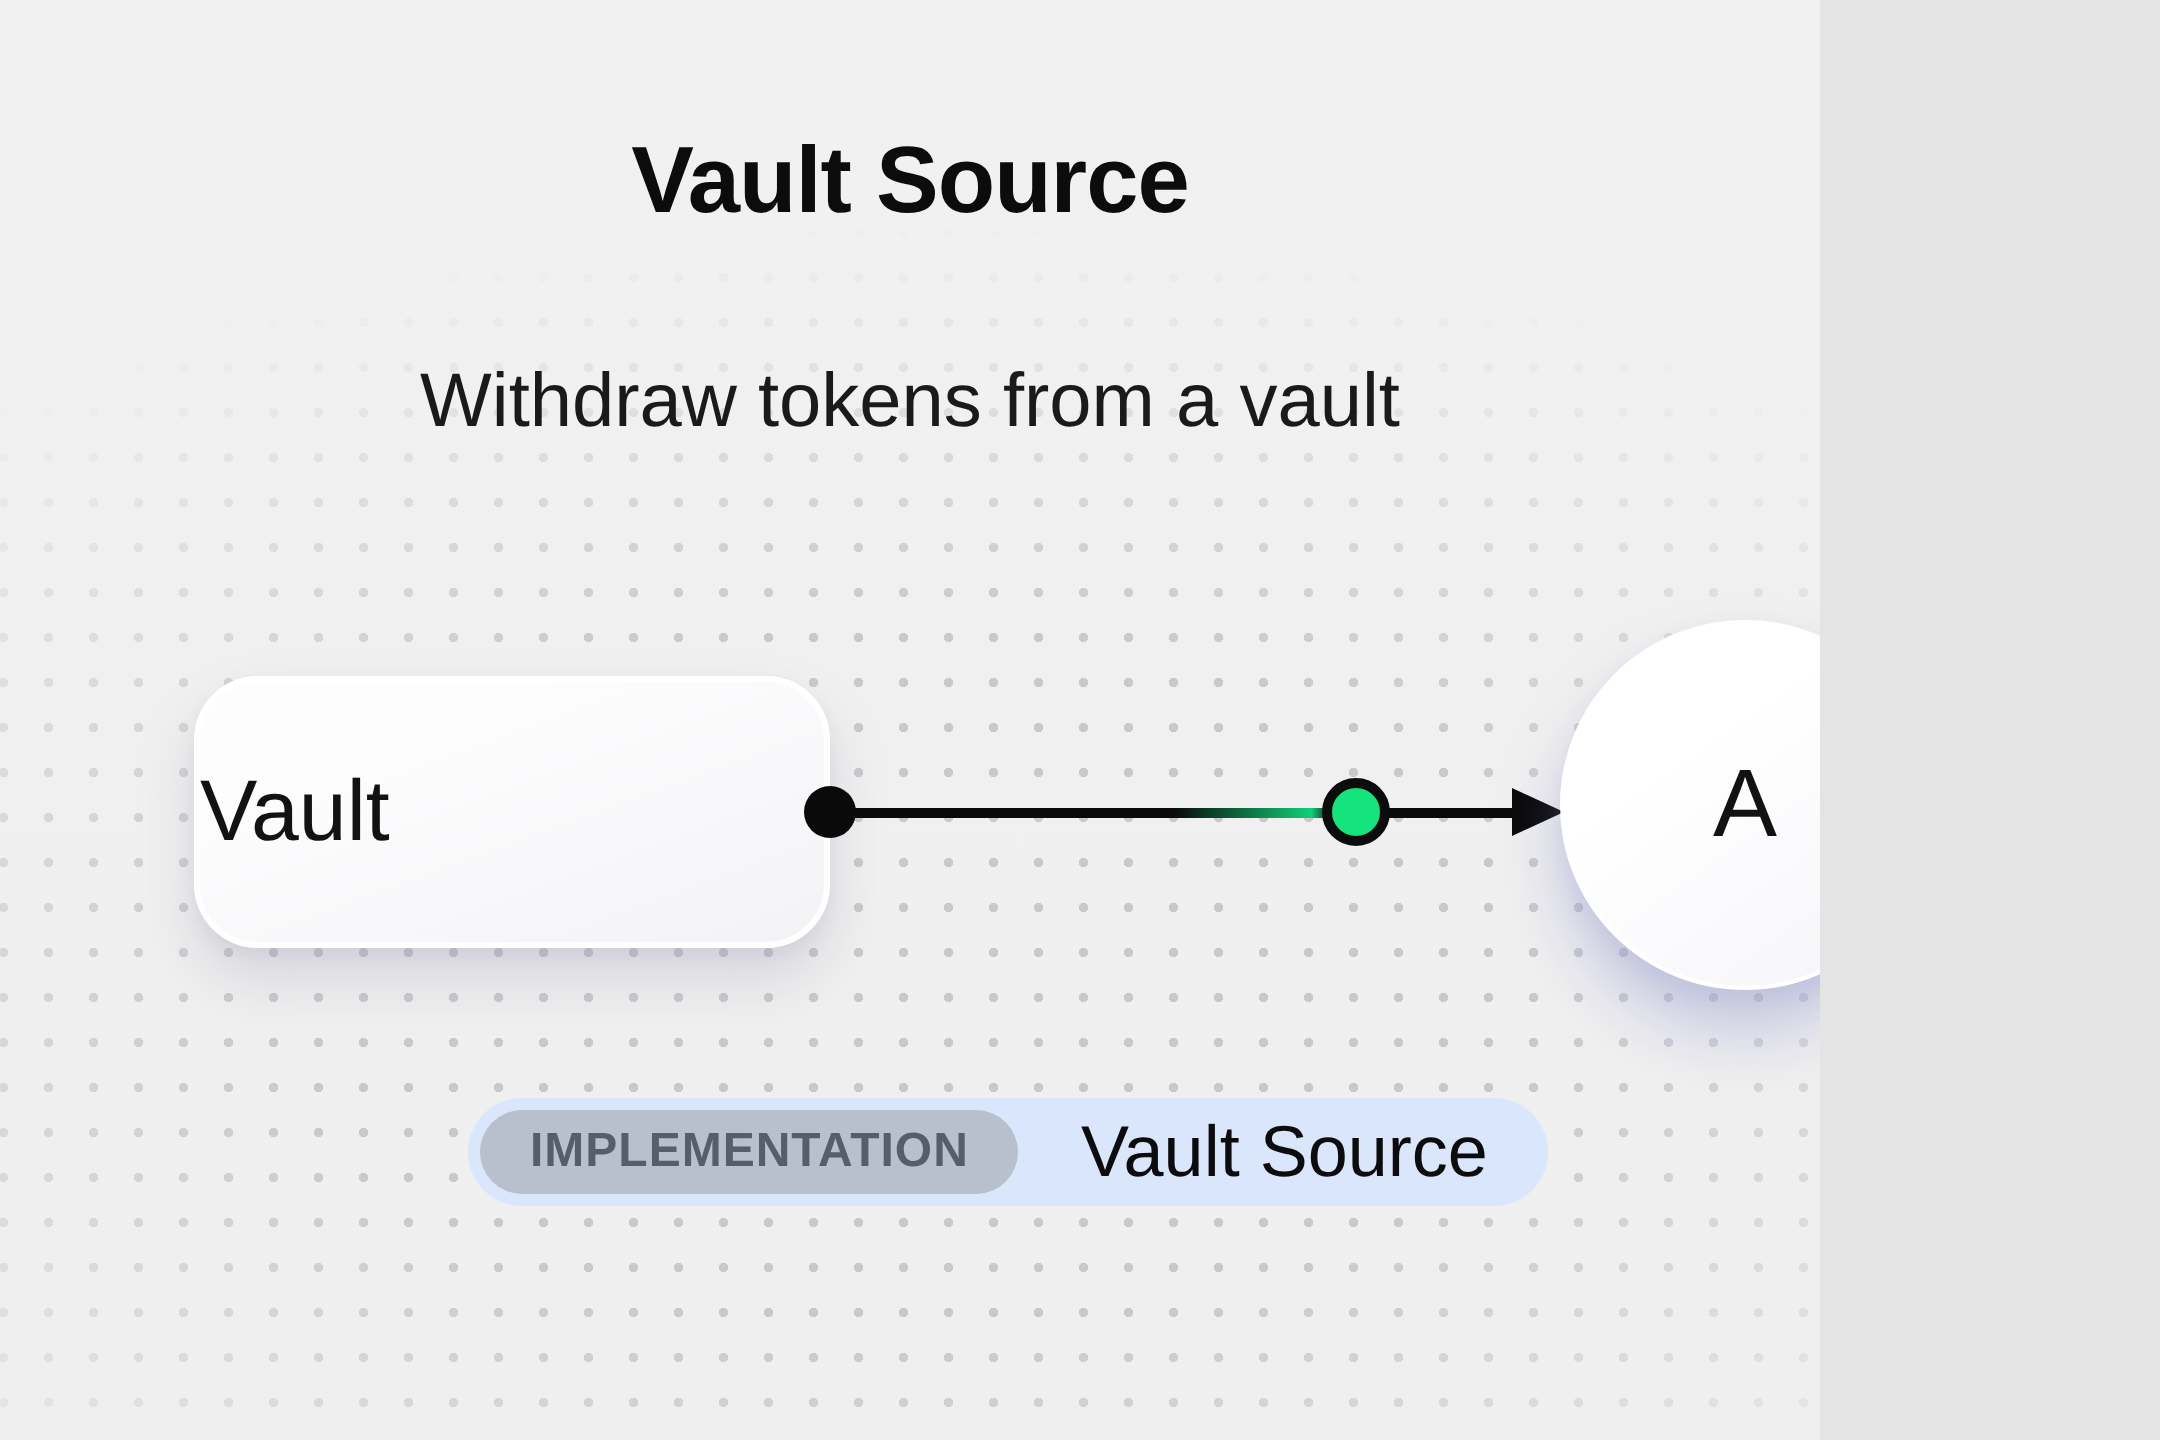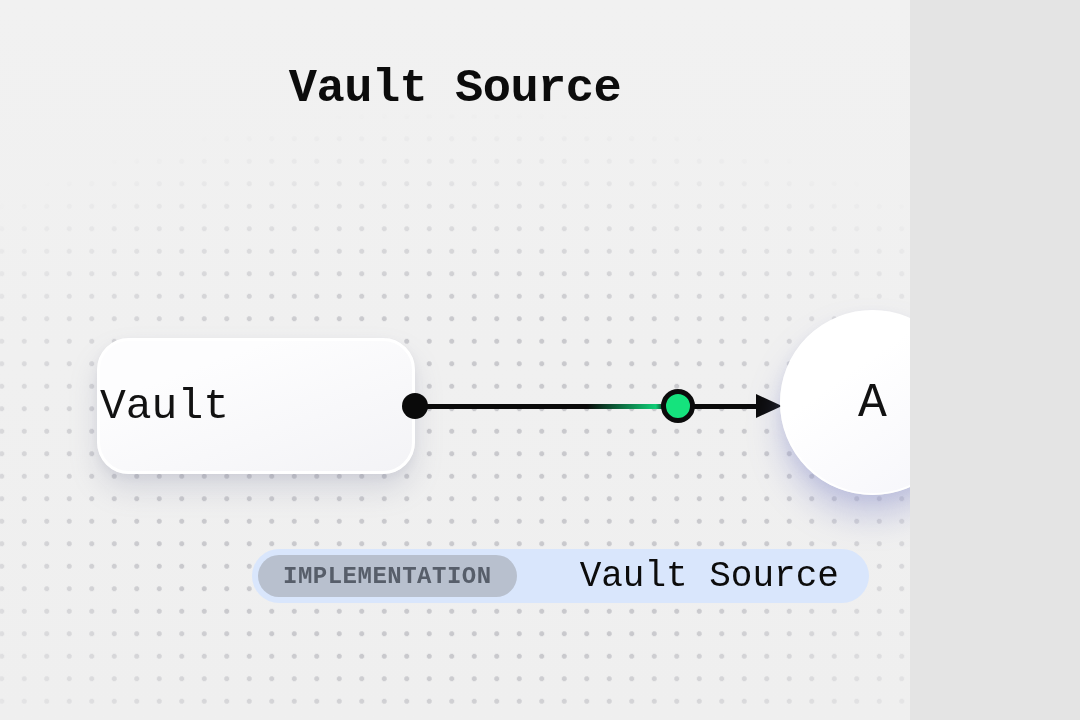--- a/index.html
+++ b/index.html
@@ -2,21 +2,21 @@
 <html><head>
 <meta charset="utf-8">
 <style>
   * { margin:0; padding:0; box-sizing:border-box; }
   html,body { background:#e4e4e4; }
   .canvas{
     position:relative;
     width:910px; height:720px;
     background:linear-gradient(180deg,#f1f1f1 0%,#efefef 100%);
     overflow:hidden;
-    font-family:Liberation Mono, monospace;
+    font-family:Liberation Sans, sans-serif;
     padding-left:40px;
   }
   
   .dots{
     position:absolute; inset:0;
     background-image:radial-gradient(circle 2.4px at center,#c9c9cd 98%,transparent 100%);
     background-size:22.5px 22.5px;
     background-position:13px 15px;
     -webkit-mask-image:radial-gradient(ellipse 78% 54% at 50% 68%,#000 45%,transparent 98%);
     mask-image:radial-gradient(ellipse 78% 54% at 50% 68%,#000 45%,transparent 98%);
@@ -73,25 +73,24 @@
     border-radius:50%;
     background:linear-gradient(145deg,#ffffff 35%,#f5f5fa 100%);
     border:2px solid #ffffff;
     box-shadow:0 22px 32px rgba(124,128,197,0.35), 0 6px 12px rgba(124,128,197,0.12);
     display:flex; align-items:center; justify-content:center;
   }
   .circle-a .node-label{
     font-size:48px; font-weight:400; color:#121212;
   }
   .badge{
-    position:absolute; left:252px; top:549px; height:54px;
+    position:absolute; left:234px; top:549px; height:54px;
     border-radius:27px;
     display:inline-flex; align-items:center;
     padding:0 30px 0 6px;
-    gap:32px;
   }
   .badge-tag{
     height:42px; border-radius:21px;
     display:flex; align-items:center;
     padding:0 25px;
     font-size:24px; font-weight:600; letter-spacing:0.5px;
   }
   .badge-label{
     margin-left:31px;
     font-size:36px; font-weight:400; color:#0c0c0c;
@@ -107,20 +106,21 @@
   <svg class="logo" viewBox="0 0 100 100" aria-hidden="true">
     <circle cx="50" cy="50" r="50" fill="#00EF8B"></circle>
     <circle cx="39.5" cy="57" r="16.2" fill="none" stroke="#ffffff" stroke-width="15.5"></circle>
     <rect x="45.5" y="34" width="18.1" height="16.5" fill="#16FF99"></rect>
     <rect x="63.6" y="34" width="18.2" height="16.5" fill="#ffffff"></rect>
     <rect x="36" y="19" width="46" height="15" fill="#ffffff"></rect>
   </svg>
 
   <div class="title">Vault Source</div>
 
+  <div class="subtitle">Withdraw tokens from a vault</div>
 
   <div class="vault-box">
     <span class="node-label">Vault</span>
   </div>
 
   <div class="start-dot"></div>
   <div class="connector"></div>
   <div class="arrowhead"></div>
   <div class="edge-node" style="background: rgb(21, 227, 125);"></div>
 

